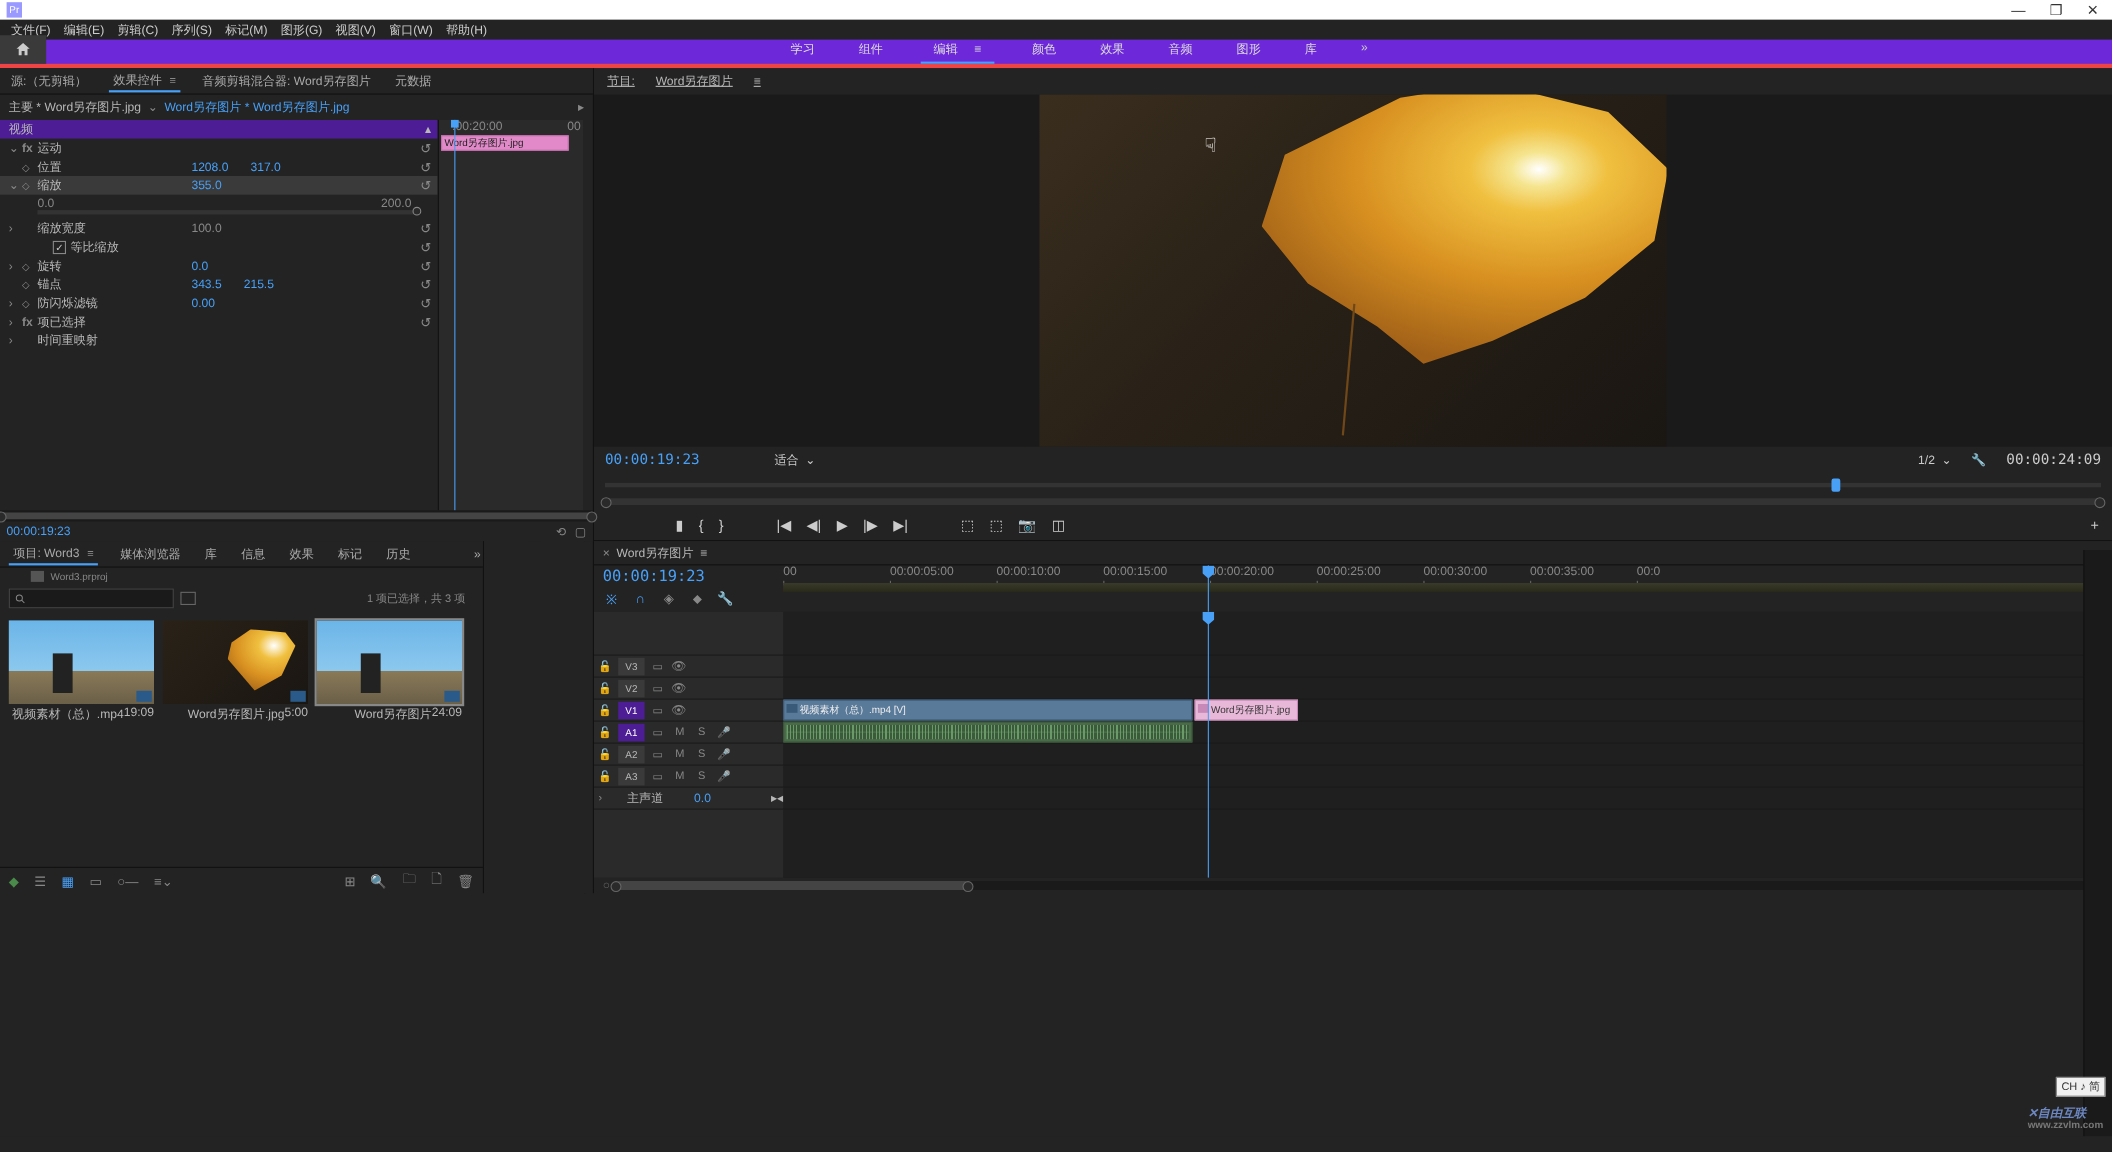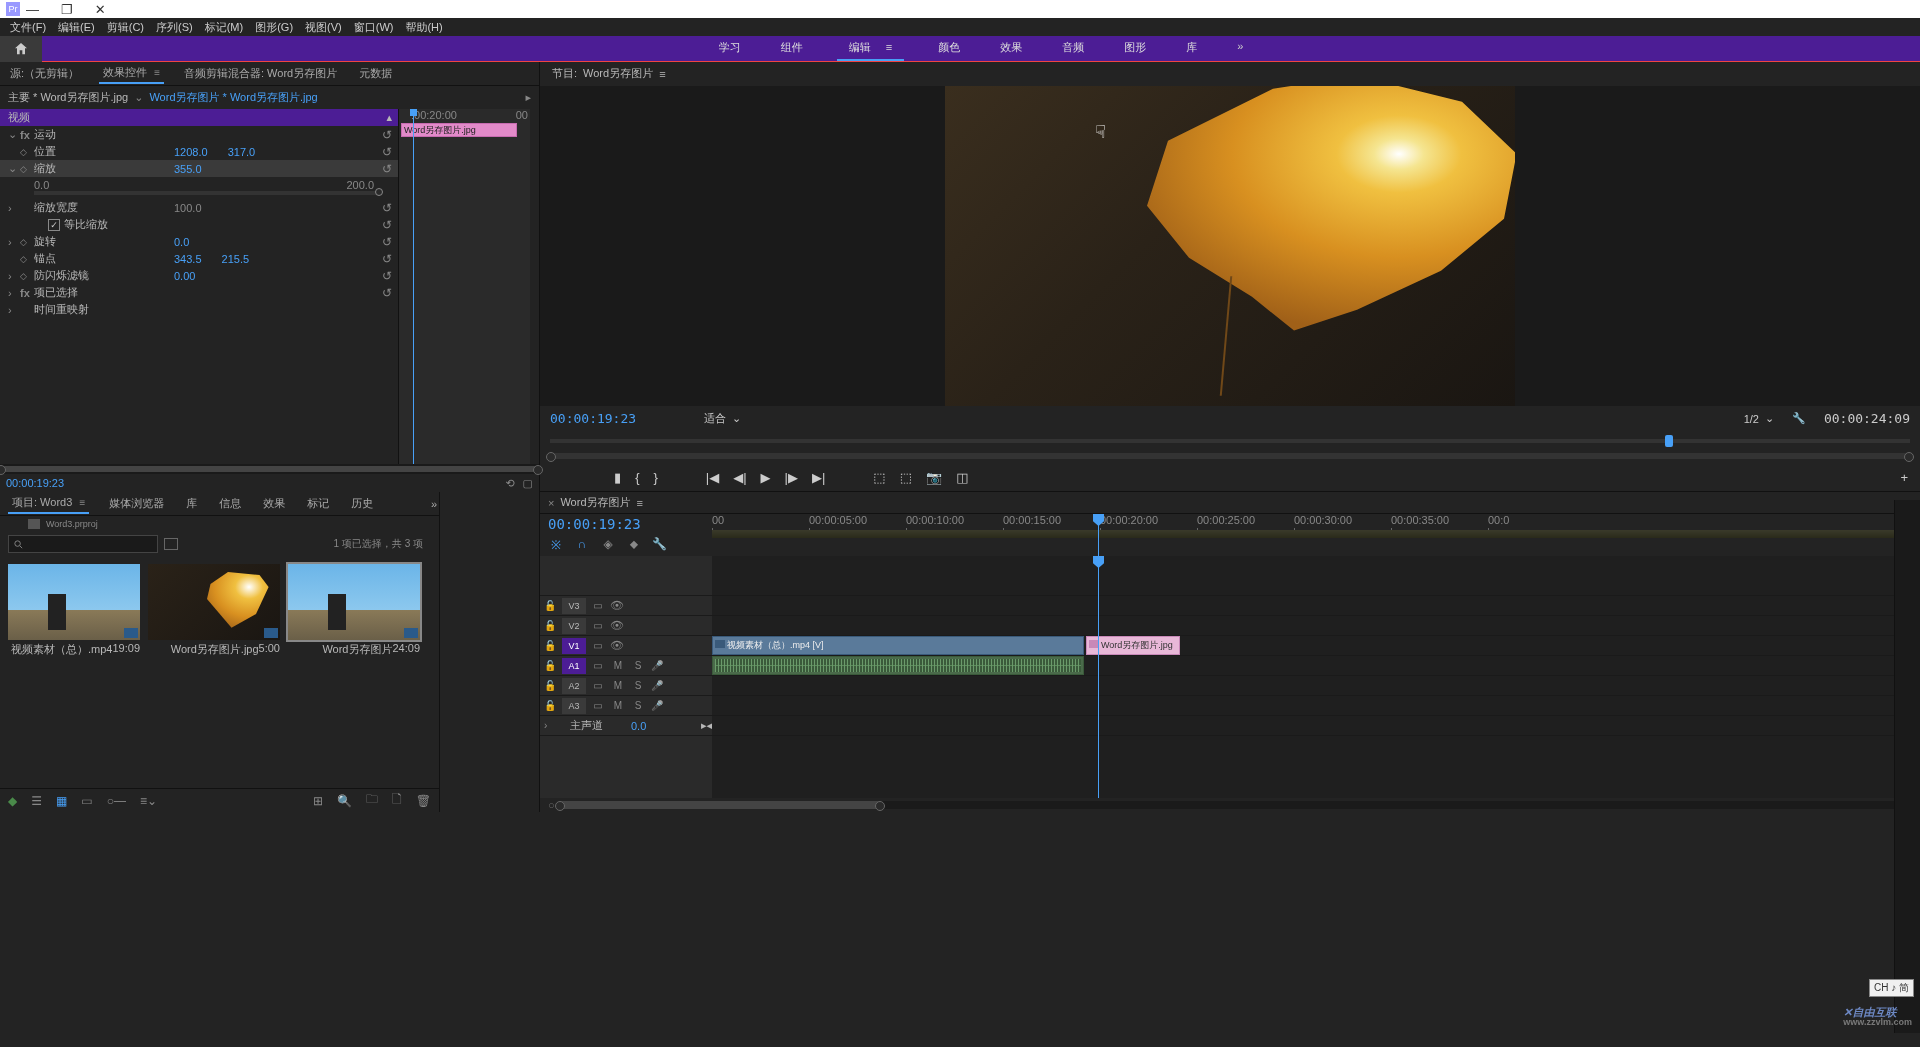--- a/index.html
+++ b/index.html
@@ -1,30 +1,30 @@
 <!DOCTYPE html>
 <html><head>
 <meta charset="utf-8">
 <style>
 * { margin: 0; padding: 0; box-sizing: border-box; font-family: "Microsoft YaHei", sans-serif; font-size: 11px; user-select: none; }
 body { width: 1920px; height: 1047px; background: #232323; color: #b8b8b8; overflow: hidden; }
 
 
-.title-bar { height: 18px; background: #fff; display: flex; align-items: center; padding: 0 6px; color: #333; }
+.title-bar { height: 18px; background: #fff; display: flex; align-items: center; padding: 0 6px; color: #333; justify-content: space-between; }
 .title-bar .app-icon { width: 14px; height: 14px; background: #9999ff; display: inline-flex; align-items: center; justify-content: center; font-size: 9px; color: #fff; margin-right: 6px; }
 .title-bar .title-text { flex: 1; }
 .title-bar .win-controls { display: flex; gap: 22px; padding-right: 6px; }
 .title-bar .win-controls span { cursor: pointer; font-size: 13px; }
 
 
 .menu-bar { height: 18px; background: #232323; display: flex; align-items: center; padding-left: 8px; gap: 8px; color: #ccc; }
 .menu-bar span { cursor: pointer; padding: 0 2px; }
 
 
-.workspace-bar { height: 26px; background: #4c1d95; display: flex; align-items: flex-start; border-bottom: 1px solid #ef4444; }
+.workspace-bar { height: 26px; background: #6d28d9; display: flex; align-items: flex-end; border-bottom: 4px solid #ef4444; }
 .home-icon { width: 42px; height: 26px; background: #3a3a3a; display: flex; align-items: center; justify-content: center; }
 .home-icon svg { width: 16px; height: 16px; fill: #ccc; }
 .workspace-tabs { flex: 1; display: flex; justify-content: center; gap: 28px; }
 .workspace-tabs span { cursor: pointer; padding: 4px 6px; color: #ddd; }
 .workspace-tabs span.active { color: #48a0f7; border-bottom: 2px solid #48a0f7; }
 .workspace-tabs .overflow { color: #ccc; cursor: pointer; }
 
 
 .main-grid { display: grid; grid-template-columns: 440px 100px 1380px; grid-template-rows: 430px 320px; height: 752px; }
 
@@ -63,21 +63,21 @@
 .ec-playhead::before { content: ""; position: absolute; top: 0; left: -3px; width: 7px; height: 7px; background: #48a0f7; }
 .ec-footer { height: 18px; background: #232323; display: flex; align-items: center; padding: 0 6px; font-size: 10px; color: #48a0f7; }
 .ec-scrollbar-h { height: 10px; background: #1a1a1a; position: relative; }
 .ec-scrollbar-h .thumb { position: absolute; left: 0; width: 100%; height: 6px; top: 2px; background: #444; border-radius: 3px; }
 .ec-scrollbar-h .thumb::before, .ec-scrollbar-h .thumb::after { content:""; position:absolute; width:8px; height:8px; top:-1px; border:1px solid #666; border-radius:50%; background:#2a2a2a;}
 .ec-scrollbar-h .thumb::before { left:-4px; }
 .ec-scrollbar-h .thumb::after { right:-4px; }
 
 
 .program-monitor { grid-column: 3; grid-row: 1; background: #232323; display: flex; flex-direction: column; border-bottom: 1px solid #111; }
-.pm-header { height: 24px; display: flex; align-items: center; padding-left: 12px; gap: 6px; }
+.pm-header { height: 24px; display: flex; align-items: center; padding-left: 12px; gap: 19px; text-decoration: underline; }
 .pm-video-area { flex: 1; display: flex; align-items: center; justify-content: center; background: #1a1a1a; position: relative; }
 .pm-video { width: 570px; height: 320px; background: linear-gradient(135deg, #3a2e1e 0%, #2a2218 40%, #1a1612 100%); position: relative; overflow: hidden; }
 .leaf { position: absolute; }
 .leaf-main { width: 420px; height: 260px; right: -10px; top: -10px; background: radial-gradient(ellipse at 70% 30%, #fff 0%, #f5e590 6%, #f0c040 15%, #d89020 40%, #a06018 70%); clip-path: polygon(40% 5%, 60% 0%, 85% 10%, 98% 30%, 95% 55%, 80% 75%, 60% 90%, 45% 98%, 35% 85%, 20% 70%, 10% 50%, 15% 25%); }
 .leaf-stem { position: absolute; width: 2px; height: 120px; background: #704818; left: 280px; top: 190px; transform: rotate(5deg); }
 .pm-cursor { position: absolute; left: 150px; top: 35px; color: #fff; font-size: 18px; pointer-events: none; }
 .pm-controls-row { height: 26px; display: flex; align-items: center; padding: 0 10px; gap: 8px; }
 .pm-timecode { color: #48a0f7; font-family: monospace; font-size: 13px; }
 .pm-fit { margin-left: 60px; color: #ccc; cursor: pointer; display: flex; align-items: center; gap: 6px; }
 .pm-res { margin-left: auto; color: #ccc; cursor: pointer; display: flex; align-items: center; gap: 6px; margin-right: 10px; }

